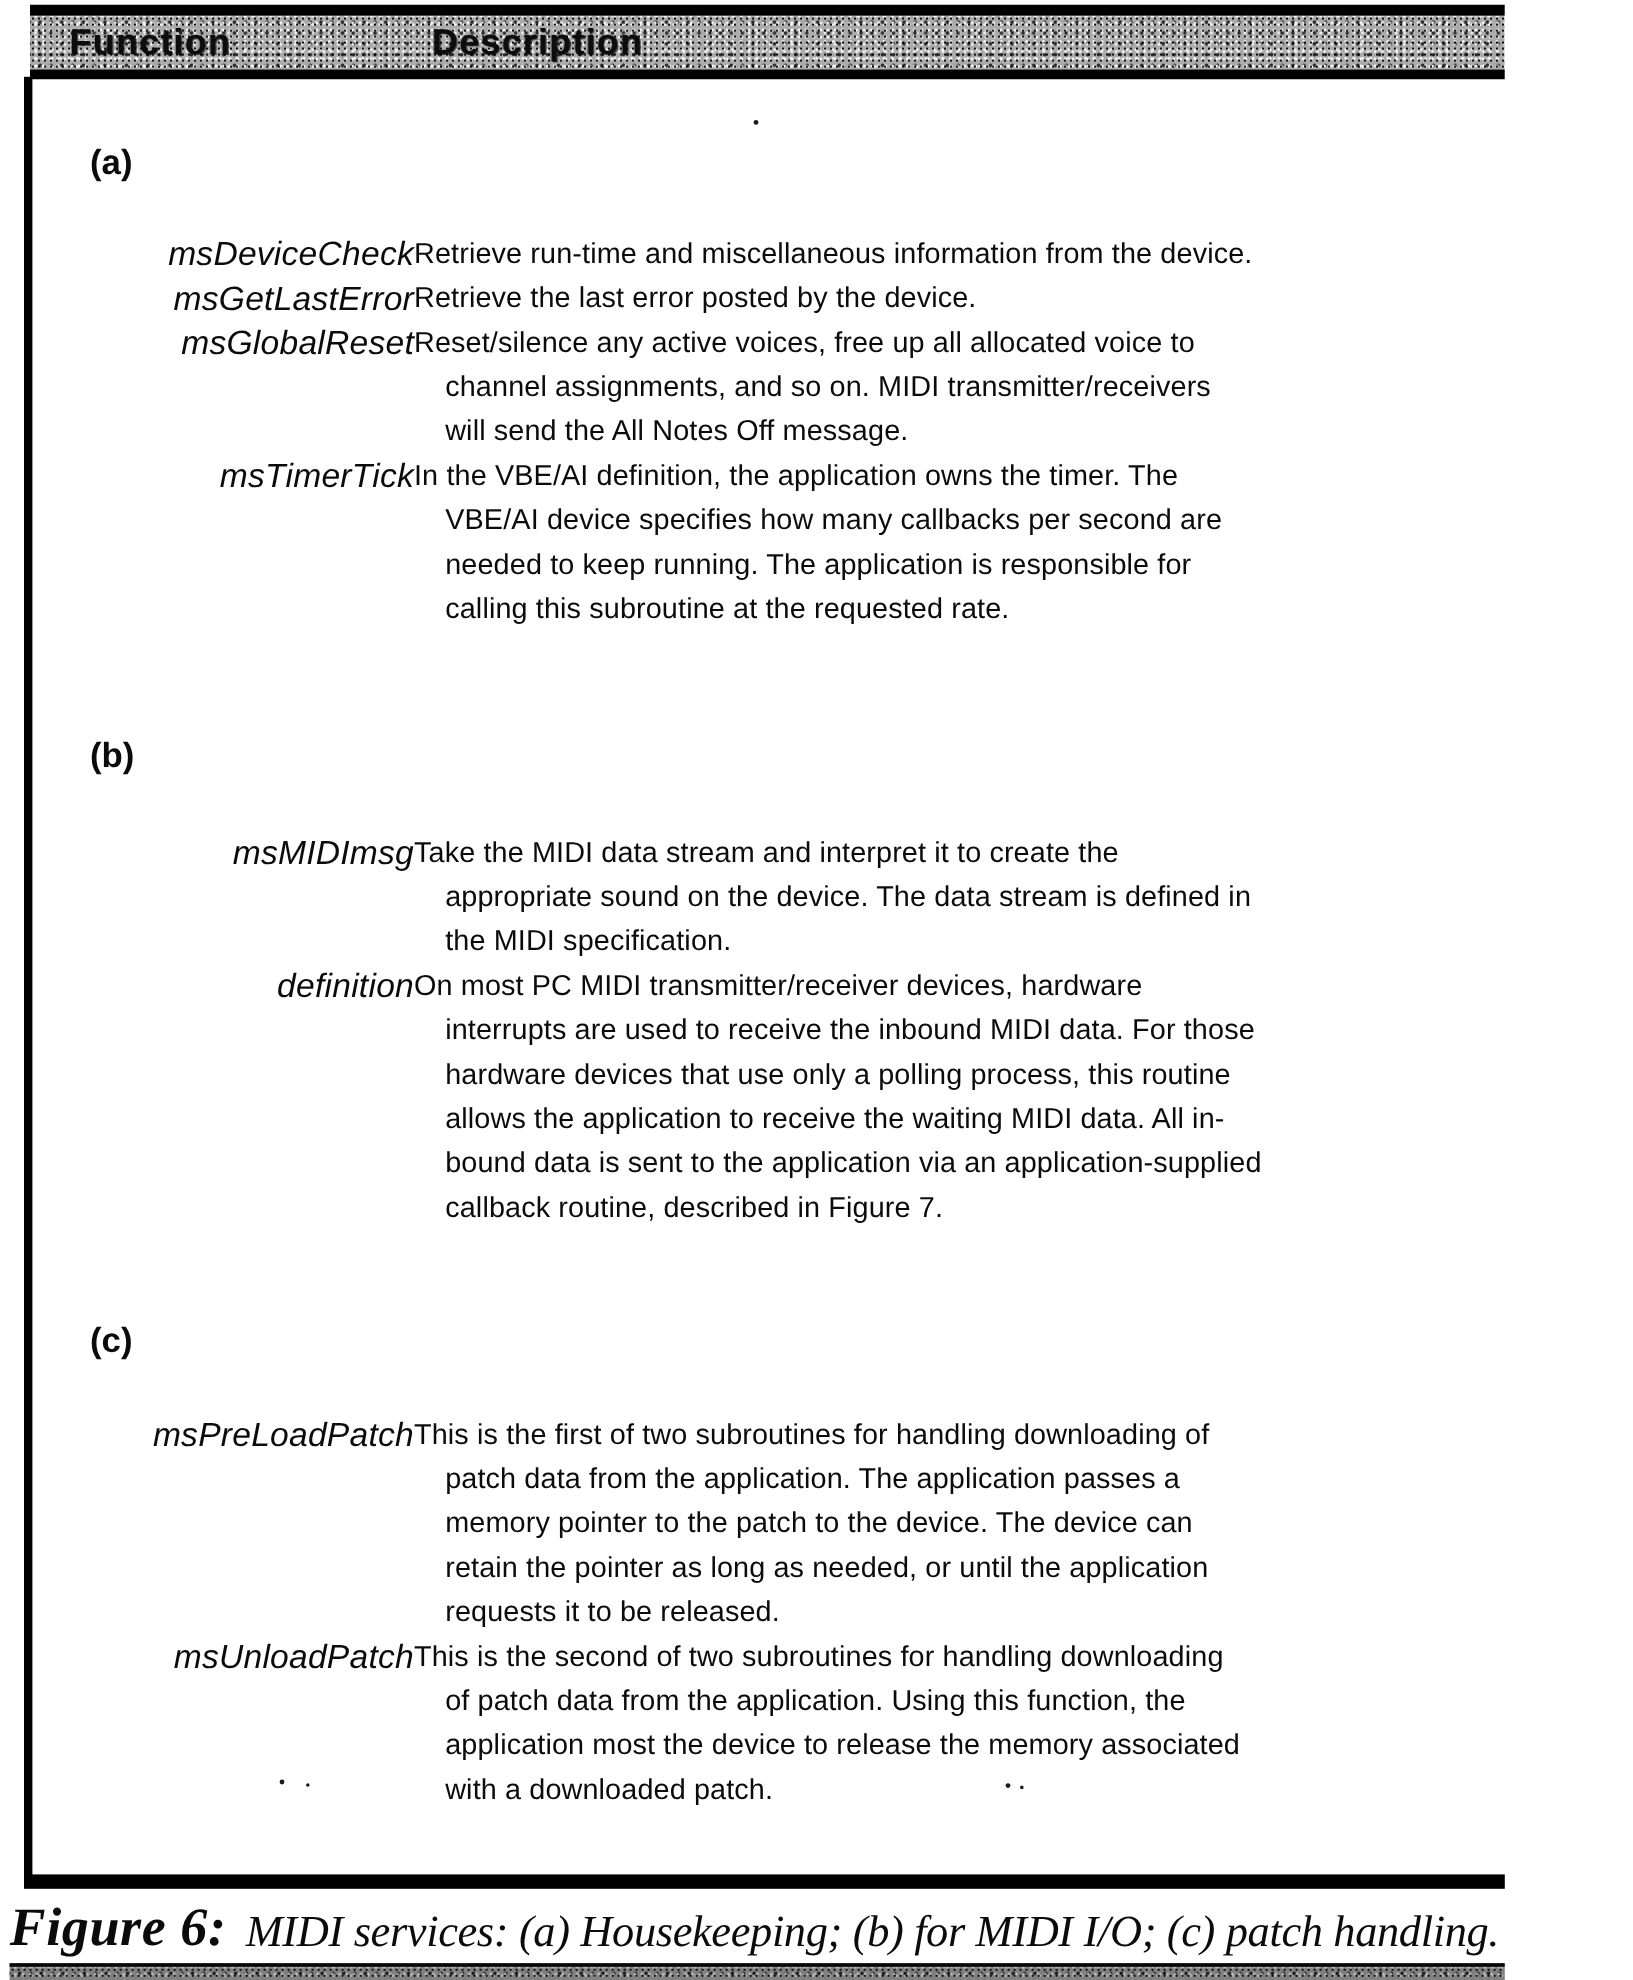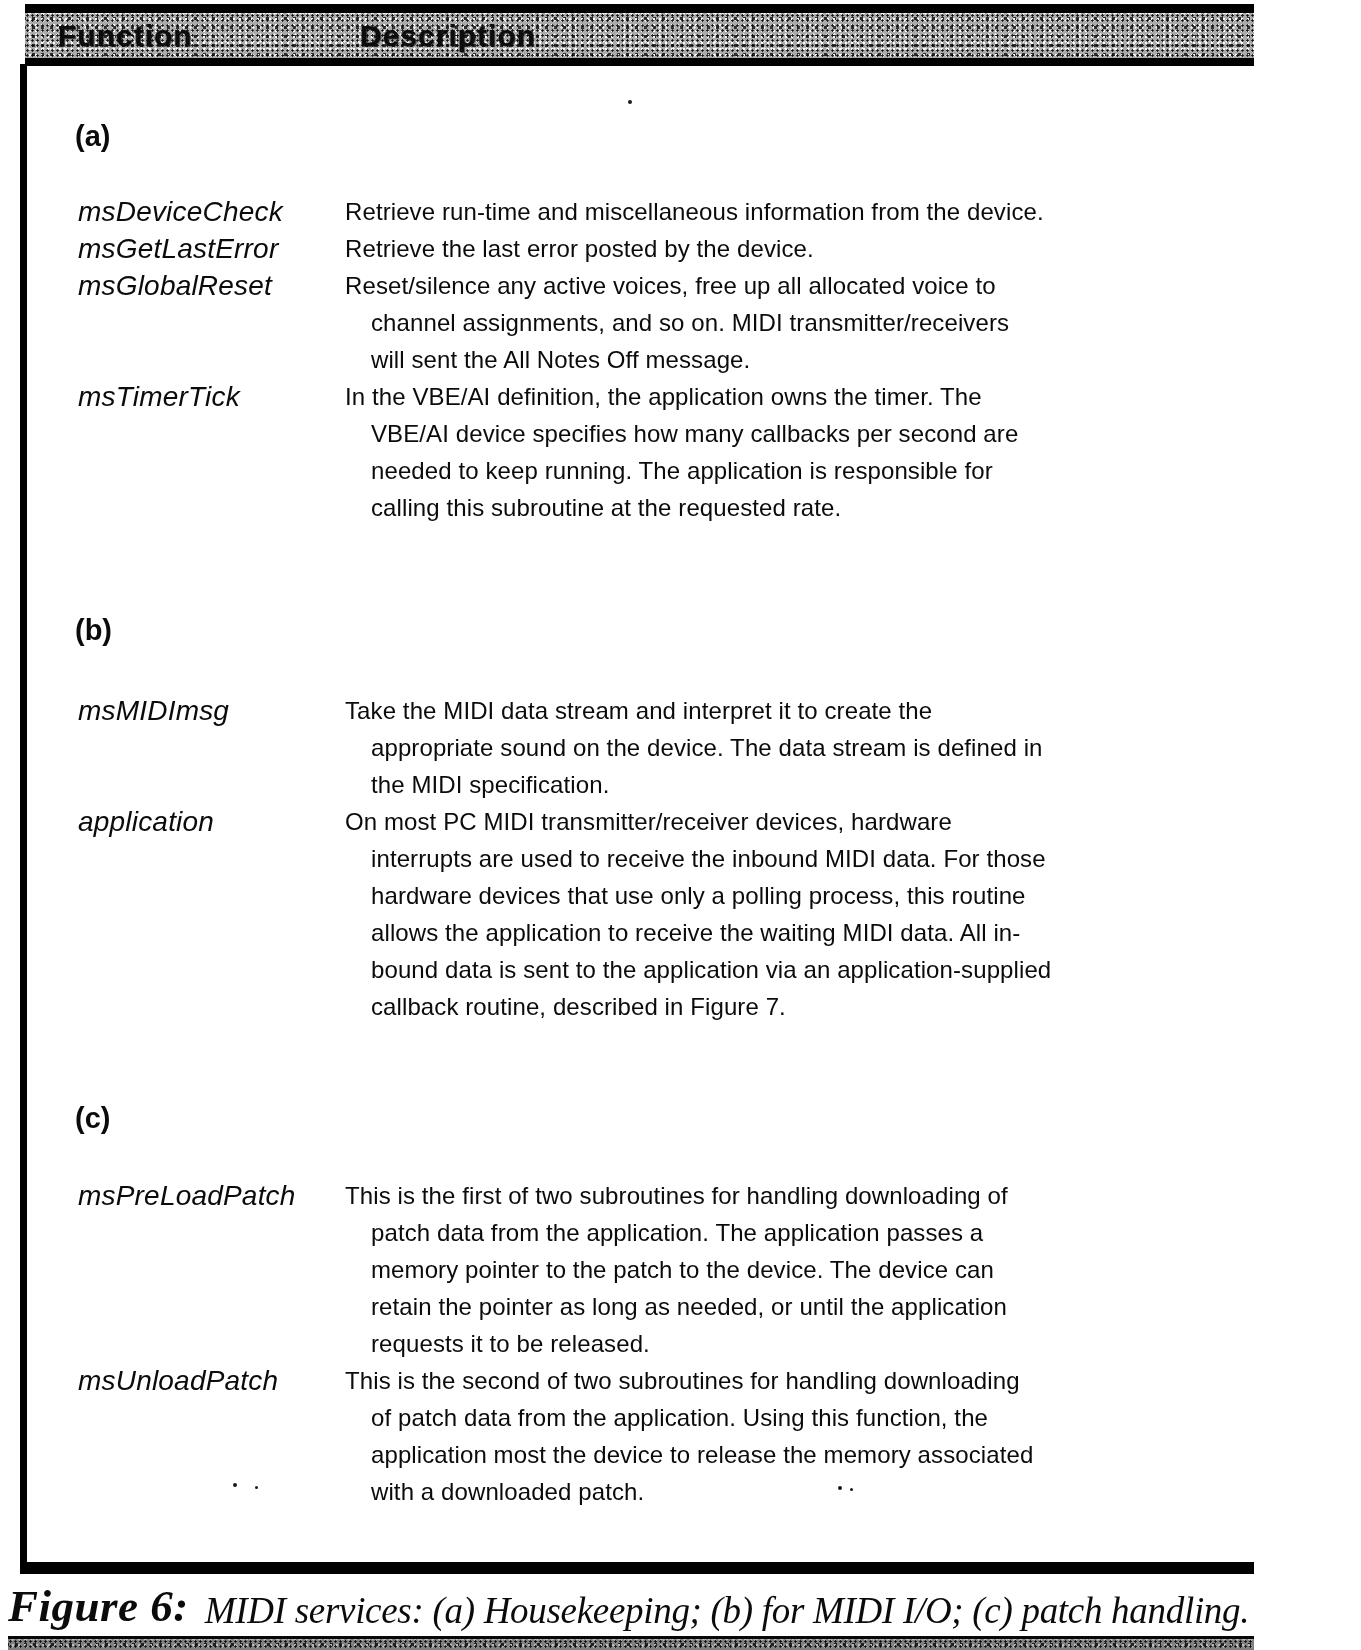--- a/index.html
+++ b/index.html
@@ -27,21 +27,21 @@
     letter-spacing:1px;text-shadow:1px 1px 0 rgba(0,0,0,.55), -1px 0 0 rgba(0,0,0,.3);
   }
   .th-fn{left:33px;}
   .th-desc{left:335px;}
   .border-left{position:absolute;left:20px;top:64px;width:7px;height:1504px;background:#000;}
   .border-bottom{position:absolute;left:20px;top:1562px;width:1337px;height:12px;background:#000;}
   .border-right{position:absolute;left:1350px;top:1148px;width:7px;height:420px;background:#000;}
   .sec-label{position:absolute;left:75px;font-weight:700;font-size:29px;line-height:37px;}
   .sec-rows{position:absolute;left:78px;width:1262px;}
   .row{display:grid;grid-template-columns:267px 1fr;}
-  .fn{font-style:italic;font-size:28px;line-height:37px;letter-spacing:.2px;}
+  .fn{font-style:italic;font-size:28px;line-height:37px;letter-spacing:.2px;text-align:right;}
   .desc{
     font-size:24px;line-height:37px;white-space:pre-line;
     padding-left:26px;text-indent:-26px;letter-spacing:.1px;
   }
   .caption{
     position:absolute;left:8px;top:1580px;width:1353px;height:52px;
     font-family:"Liberation Serif",serif;font-style:italic;white-space:nowrap;overflow:hidden;
     display:flex;align-items:flex-end;gap:16px;
   }
   .cap-prefix{font-weight:700;font-size:45px;letter-spacing:.5px;}
@@ -74,40 +74,40 @@
           <div class="desc">Retrieve run-time and miscellaneous information from the device.</div>
         </div>
         <div class="row">
           <div class="fn">msGetLastError</div>
           <div class="desc">Retrieve the last error posted by the device.</div>
         </div>
         <div class="row">
           <div class="fn">msGlobalReset</div>
           <div class="desc">Reset/silence any active voices, free up all allocated voice to
 channel assignments, and so on. MIDI transmitter/receivers
-will sent the All Notes Off message.</div>
+will send the All Notes Off message.</div>
         </div>
         <div class="row">
           <div class="fn">msTimerTick</div>
           <div class="desc">In the VBE/AI definition, the application owns the timer. The
 VBE/AI device specifies how many callbacks per second are
 needed to keep running. The application is responsible for
 calling this subroutine at the requested rate.</div>
         </div>
       </div>
       <div class="sec-label" style="top: 612px;">(b)</div>
       <div class="sec-rows" style="top: 692px;">
         <div class="row">
           <div class="fn">msMIDImsg</div>
           <div class="desc">Take the MIDI data stream and interpret it to create the
 appropriate sound on the device. The data stream is defined in
 the MIDI specification.</div>
         </div>
         <div class="row">
-          <div class="fn">application</div>
+          <div class="fn">definition</div>
           <div class="desc">On most PC MIDI transmitter/receiver devices, hardware
 interrupts are used to receive the inbound MIDI data. For those
 hardware devices that use only a polling process, this routine
 allows the application to receive the waiting MIDI data. All in-
 bound data is sent to the application via an application-supplied
 callback routine, described in Figure 7.</div>
         </div>
       </div>
       <div class="sec-label" style="top: 1100px;">(c)</div>
       <div class="sec-rows" style="top: 1177px;">

